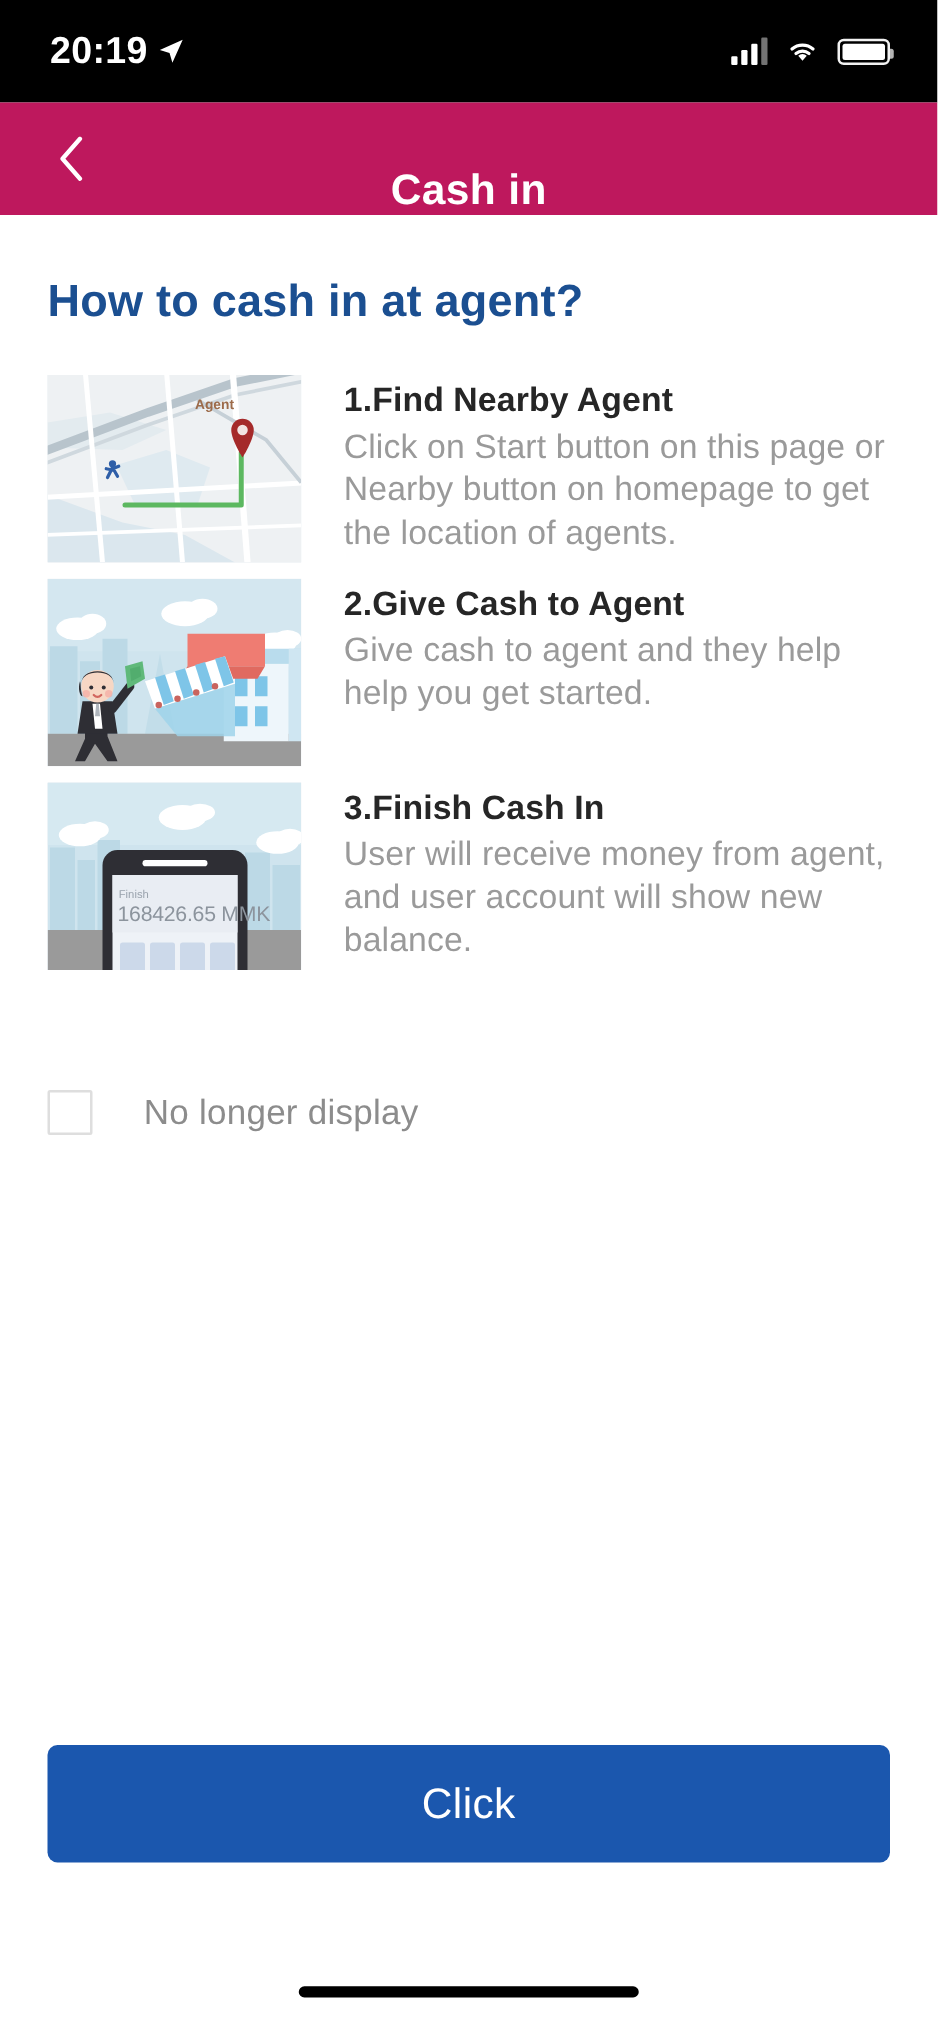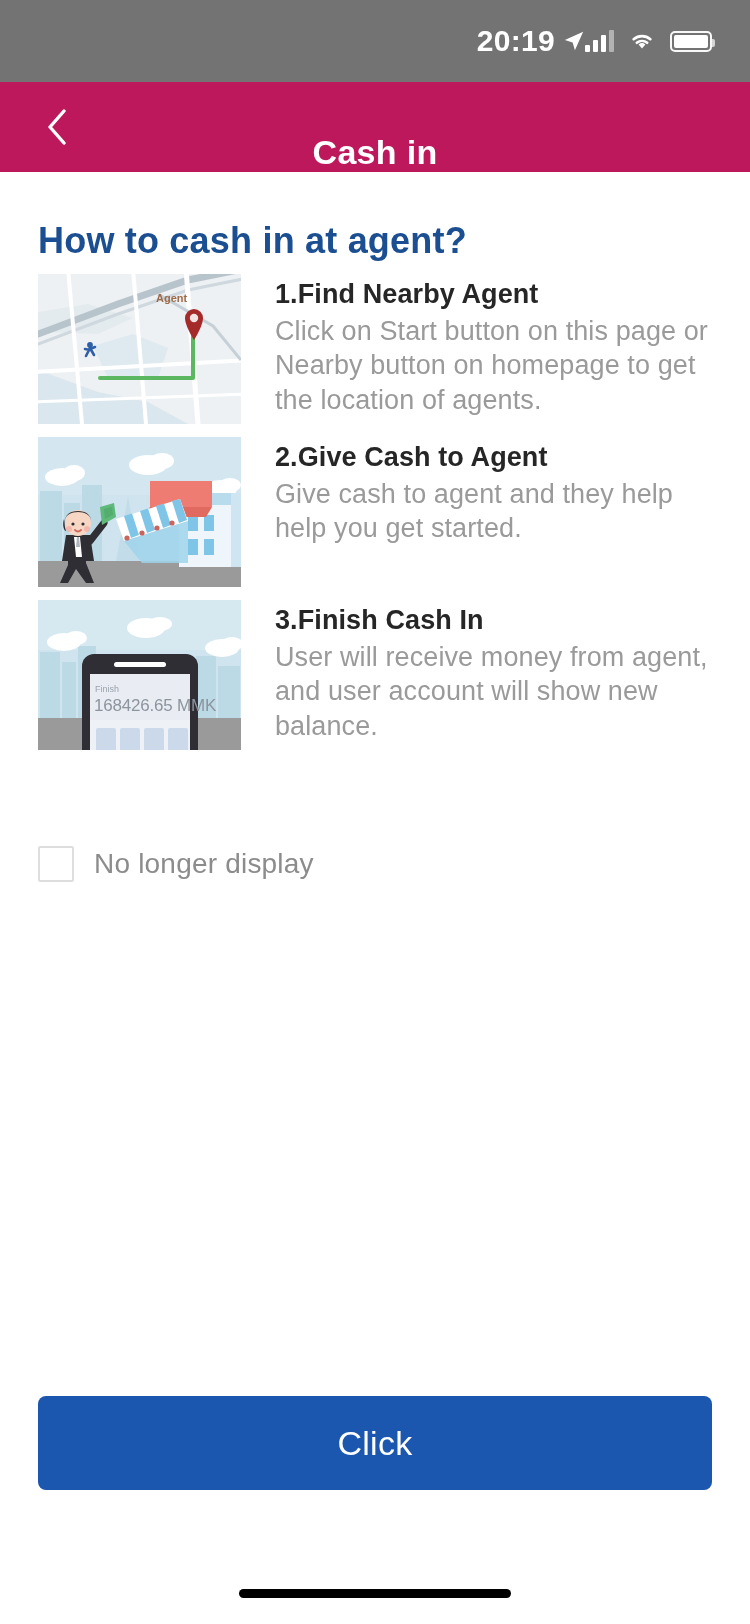--- a/index.html
+++ b/index.html
@@ -6,22 +6,22 @@
   html, body {
     width:750px; height:1624px;
     background:#ffffff;
     font-family:"Liberation Sans", sans-serif;
     overflow:hidden;
   }
   .phone { position:relative; width:750px; height:1624px; background:#fff; }
 
   
   .statusbar {
-    position:relative; height:82px; background:#737373;
-    display:flex; align-items:center; justify-content:flex-end;
+    position:relative; height:82px; background:#000000;
+    display:flex; align-items:center; justify-content:space-between;
     padding:0 38px 0 40px;
   }
   .sb-left { display:flex; align-items:center; gap:8px; }
   .sb-time { color:#fff; font-size:30px; font-weight:bold; letter-spacing:0.3px; }
   .loc-arrow { width:22px; height:22px; display:block; }
   .sb-right { display:flex; align-items:center; gap:14px; }
   .signal { display:flex; align-items:flex-end; gap:3px; height:22px; }
   .signal i { display:block; width:5px; background:#fff; border-radius:1px; }
   .signal i:nth-child(1){ height:7px; }
   .signal i:nth-child(2){ height:12px; }
@@ -51,21 +51,21 @@
   .back-chevron { width:20px; height:36px; display:block; }
   .nav-title {
     width:100%; text-align:center; color:#fff; font-size:34px; font-weight:bold;
     letter-spacing:.3px;
   }
 
   
   .content { padding:0 38px; }
   .page-title {
     color:#1B4F91; font-size:36px; font-weight:bold;
-    margin-top:48px; margin-bottom:12px; letter-spacing:.2px;
+    margin-top:48px; margin-bottom:38px; letter-spacing:.2px;
   }
 
   .step { display:flex; gap:34px; margin-bottom:13px; }
   .thumb {
     width:203px; height:150px; flex:0 0 203px; position:relative;
     overflow:hidden; background:#e9eef2;
   }
   .step-text { flex:1; padding-top:4px; }
   .step-title {
     font-size:27px; color:#262626; font-weight:bold;
@@ -77,21 +77,21 @@
 
   
   .map-bg { position:absolute; inset:0; background:#eef1f3; }
   .map-svg { position:absolute; inset:0; width:100%; height:100%; }
 
   
   .shop-svg, .phone-svg { position:absolute; inset:0; width:100%; height:100%; }
 
   
   .checkrow {
-    display:flex; align-items:center; gap:20px;
+    display:flex; align-items:center; gap:41px;
     margin-top:96px; cursor:pointer;
   }
   .checkbox {
     width:36px; height:36px; border:2px solid #dedede; background:#fff;
     border-radius:2px; flex:0 0 36px;
   }
   .check-label { font-size:28px; color:#8c8c8c; letter-spacing:.2px; }
 
   
   .start-btn {

